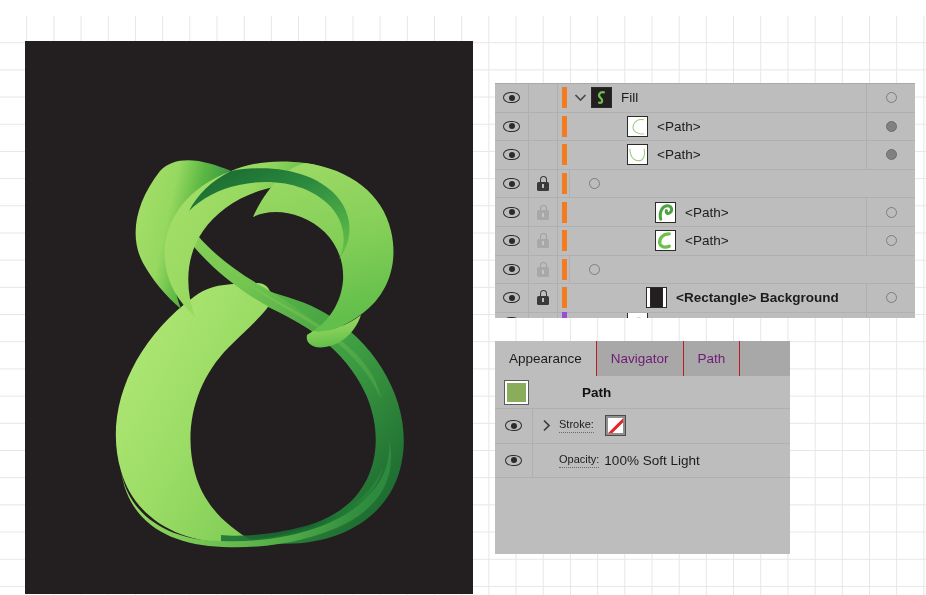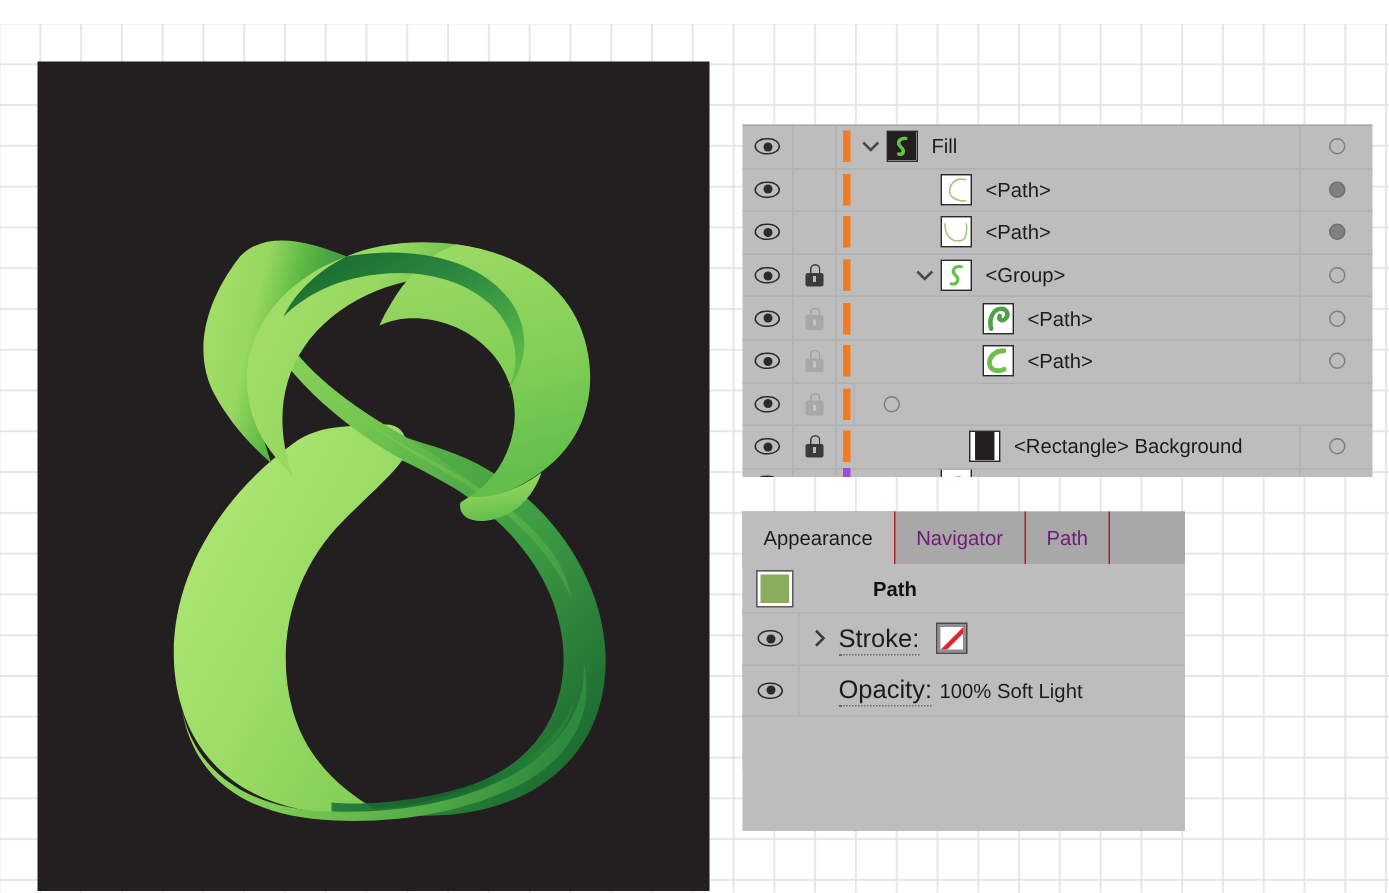--- a/index.html
+++ b/index.html
@@ -99,21 +99,21 @@
   .thumb svg { display:block; width:100%; height:100%; }
   .lname {
     margin-left: 9px;
     font-size: 13.5px;
     color: #1c1c1c;
     white-space: nowrap;
   }
   .indent-0 { padding-left: 0px; }
   .indent-1 { padding-left: 36px; }
   .indent-2 { padding-left: 64px; }
-  .indent-1b { padding-left: 55px; }
+  .indent-1b { padding-left: 55px; font-weight: bold; }
 
   .ring { width: 11px; height: 11px; border-radius: 50%; border: 1.6px solid #7d7d7d; box-sizing: border-box; }
   .dot  { width: 11px; height: 11px; border-radius: 50%; background: #808080; border: 1.6px solid #6e6e6e; box-sizing: border-box; }
 
   
   .eye { width: 17px; height: 11px; position: relative; }
   .eye .outer {
     position:absolute; inset:0;
     border: 1.7px solid #2b2b2b;
     border-radius: 50% 50% 50% 50% / 55% 55% 55% 55%;
@@ -193,21 +193,21 @@
     border-right: 1px solid #b0b0b0;
     height: 100%;
   }
   .a-disc {
     width: 26px; min-width: 26px;
     display:flex; align-items:center; justify-content:center;
     height: 100%;
     color: #3c3c3c;
   }
   .a-label {
-    font-size: 17px;
+    font-size: 11px;
     color: #1c1c1c;
     border-bottom: 1px dotted #6a6a6a;
     line-height: 1.25;
   }
   .a-label-plain { font-size: 13.5px; color:#1c1c1c; margin-left: 5px; }
   .a-swatch {
     width: 19px; height: 19px;
     margin-left: 12px;
     border: 2px solid #8f8f8f;
     outline: 1px solid #4a4a4a;
@@ -421,34 +421,20 @@
         <div class="col-lock">
           <span class="lock">
             <span class="shackle"></span>
             <span class="body"></span>
             <span class="kh"></span>
           </span>
         </div>
         <div class="col-bar">
           <div class="bar"></div>
         </div>
-        <div class="col-main indent-1">
-          <div class="chev">
-            <svg width="13" height="9" viewBox="0 0 13 9">
-              <path d="M1.5 2 L6.5 7 L11.5 2" fill="none" stroke="#4a4a4a" stroke-width="1.7"></path>
-            </svg>
-          </div>
-          <div class="thumb">
-            <svg viewBox="0 0 20 20">
-              <rect width="20" height="20" fill="#fff"></rect>
-              <path d="M13.5 4 C8 3 6.5 7.5 9.5 10 C12.5 12.5 11 17 6.5 16" fill="none" stroke="#66bf46" stroke-width="2.2" stroke-linecap="round"></path>
-            </svg>
-          </div>
-          <div class="lname">&lt;Group&gt;</div>
-        </div>
         <div class="col-target">
           <span class="ring"></span>
         </div>
       </div>
       <div class="lrow">
         <div class="col-eye">
           <span class="eye">
             <span class="outer"></span>
             <span class="pupil"></span>
           </span>

